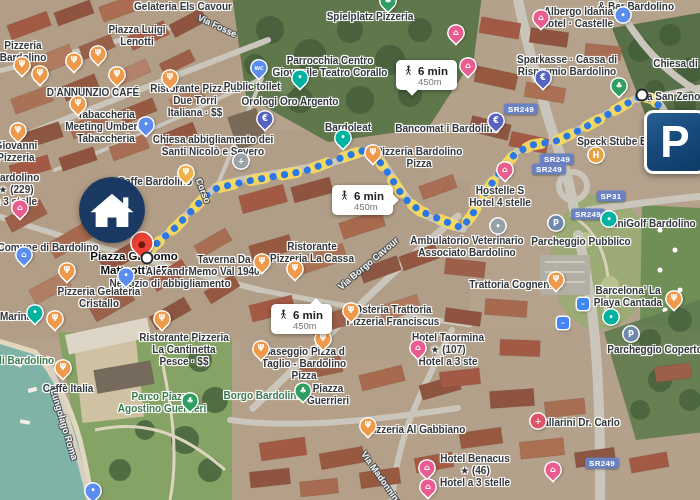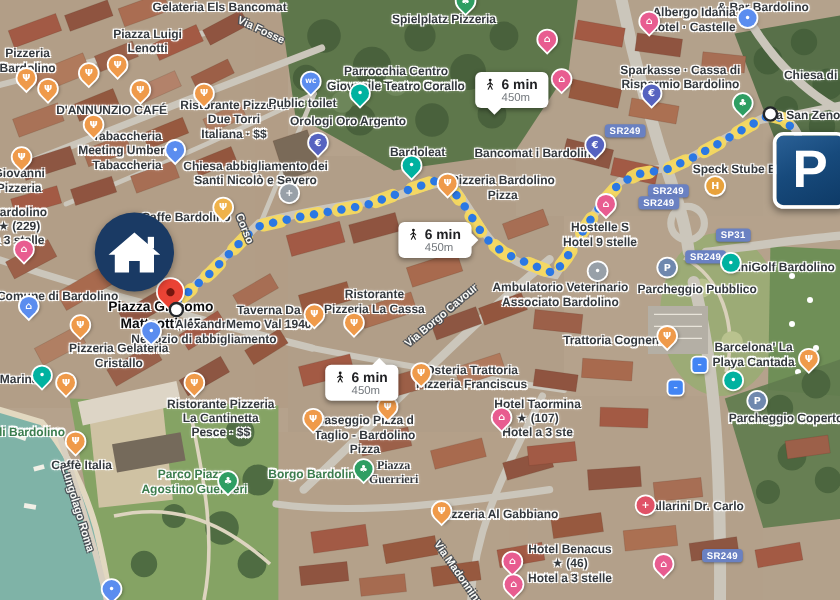--- a/index.html
+++ b/index.html
@@ -245,47 +245,47 @@
 
     <g fill="none" stroke-linecap="round">
       <path d="M148,251 L176,227 L205,197 L217,188 L248,181 L305,171 L338,159 L362,151 L374,154 L388,173 L404,198 L420,211 L444,221 L462,228 L472,215 L488,189 L502,169 L516,153 L532,145 L556,141 L578,131 L600,119 L624,105 L641,96 L653,99 L662,109" stroke="#f5d95f" stroke-width="11" stroke-dasharray="15 17" opacity="0.95"></path>
       <path d="M148,251 L176,227 L205,197 L217,188 L248,181 L305,171 L338,159 L362,151 L374,154 L388,173 L404,198 L420,211 L444,221 L462,228 L472,215 L488,189 L502,169 L516,153 L532,145 L556,141 L578,131 L600,119 L624,105 L641,96 L653,99 L662,109" stroke="#2b78e4" stroke-width="7" stroke-dasharray="0.1 11.5"></path>
     </g>
   </svg>
 
   
   <div class="layer">
     
-  <div class="lbl" style="left: 183px; top: 5px;"><span>Gelateria Els Bancomat</span></div><div class="lbl" style="left: 123px; top: 36px;"><span>Piazza Luigi
+  <div class="lbl" style="left: 183px; top: 5px;"><span>Gelateria Els Cavour</span></div><div class="lbl" style="left: 137px; top: 36px;"><span>Piazza Luigi
 Lenotti</span></div><div class="lbl" style="left: 23px; top: 52px;"><span>Pizzeria
 Bardolino</span></div><div class="lbl" style="left: 93px; top: 91px;"><span>D'ANNUNZIO CAFÉ</span></div><div class="lbl" style="left: 195px; top: 101px;"><span>Ristorante Pizzeria
 Due Torri
 Italiana · $$</span></div><div class="lbl" style="left: 106px; top: 127px;"><span>Tabaccheria
 Meeting Umberto
 Tabaccheria</span></div><div class="lbl" style="left: 213px; top: 146px;"><span>Chiesa abbigliamento dei
 Santi Nicolò e Severo</span></div><div class="lbl" style="left: 16px; top: 152px;"><span>Giovanni
 Pizzeria</span></div><div class="lbl" style="left: 370px; top: 15px;"><span>Spielplatz Pizzeria</span></div><div class="lbl" style="left: 330px; top: 67px;"><span>Parrocchia Centro
 Giovanile Teatro Corallo</span></div><div class="lbl" style="left: 252px; top: 85px;"><span>Public toilet</span></div><div class="lbl" style="left: 290px; top: 100px;"><span>Orologi Oro Argento</span></div><div class="lbl" style="left: 348px; top: 126px;"><span>Bardoleat</span></div><div class="lbl" style="left: 447px; top: 127px;"><span>Bancomat i Bardolino</span></div><div class="lbl" style="left: 419px; top: 158px;"><span>Pizzeria Bardolino
 Pizza</span></div><div class="lbl" style="left: 636px; top: 5px;"><span>&amp; Bar Bardolino</span></div><div class="lbl" style="left: 577px; top: 18px; text-align: right;"><span>Albergo Idania
 Hotel · Castelle</span></div><div class="lbl" style="left: 683px; top: 62px;"><span>Chiesa di Sa</span></div><div class="lbl" style="left: 567px; top: 66px;"><span>Sparkasse · Cassa di
 Risparmio Bardolino</span></div><div class="lbl" style="left: 669px; top: 95px;"><span>Via San Zeno</span></div><div class="lbl" style="left: 615px; top: 140px;"><span>Speck Stube Ba</span></div><div class="lbl" style="left: 500px; top: 197px;"><span>Hostelle S
-Hotel 9 stelle</span></div><div class="lbl" style="left: 155px; top: 180px;"><span>Caffe Bardolino</span></div><div class="lbl" style="left: 16px; top: 190px;"><span>Bardolino
+Hotel 4 stelle</span></div><div class="lbl" style="left: 155px; top: 180px;"><span>Caffe Bardolino</span></div><div class="lbl" style="left: 16px; top: 190px;"><span>Bardolino
 ★ (229)
 a 3 stelle</span></div><div class="lbl" style="left: 48px; top: 246px;"><span>Comune di Bardolino</span></div><div class="lbl dest" style="left: 134px; top: 264px;"><span>Piazza Giacomo
 Matteotti, 45</span></div><div class="lbl" style="left: 170px; top: 278px;"><span>Alexandra
 Negozio di abbigliamento</span></div><div class="lbl" style="left: 224px; top: 266px;"><span>Taverna Da
 Memo Val 1940</span></div><div class="lbl" style="left: 312px; top: 253px;"><span>Ristorante
 Pizzeria La Cassa</span></div><div class="lbl" style="left: 467px; top: 247px;"><span>Ambulatorio Veterinario
 Associato Bardolino</span></div><div class="lbl" style="left: 514px; top: 283px;"><span>Trattoria Cognento</span></div><div class="lbl" style="left: 581px; top: 240px;"><span>Parcheggio Pubblico</span></div><div class="lbl" style="left: 651px; top: 222px;"><span>MiniGolf Bardolino</span></div><div class="lbl" style="left: 628px; top: 297px;"><span>Barcelona' La
 Playa Cantada</span></div><div class="lbl" style="left: 655px; top: 348px;"><span>Parcheggio Coperto</span></div><div class="lbl" style="left: 16px; top: 315px;"><span>Marina</span></div><div class="lbl" style="left: 99px; top: 298px;"><span>Pizzeria Gelateria
 Cristallo</span></div><div class="lbl" style="left: 393px; top: 316px;"><span>Osteria Trattoria
 Pizzeria Franciscus</span></div><div class="lbl green" style="left: 25px; top: 359px;"><span>di Bardolino</span></div><div class="lbl" style="left: 184px; top: 350px;"><span>Ristorante Pizzeria
 La Cantinetta
 Pesce · $$</span></div><div class="lbl" style="left: 68px; top: 387px;"><span>Caffè Italia</span></div><div class="lbl green" style="left: 162px; top: 403px;"><span>Parco Piazza
-Agostino Guerrieri</span></div><div class="lbl green" style="left: 263px; top: 394px;"><span>Borgo Bardolino</span></div><div class="lbl" style="left: 328px; top: 395px; font-family: Liberation Serif, serif;"><span>Piazza
+Agostino Guerrieri</span></div><div class="lbl green" style="left: 263px; top: 394px;"><span>Borgo Bardolino</span></div><div class="lbl" style="left: 328px; top: 395px;"><span>Piazza
 Guerrieri</span></div><div class="lbl" style="left: 304px; top: 364px;"><span>Baseggio Pizza d
 Taglio - Bardolino
 Pizza</span></div><div class="lbl" style="left: 448px; top: 350px;"><span>Hotel Taormina
 ★ (107)
 Hotel a 3 ste</span></div><div class="lbl" style="left: 416px; top: 428px;"><span>Pizzeria Al Gabbiano</span></div><div class="lbl" style="left: 578px; top: 421px;"><span>Ballarini Dr. Carlo</span></div><div class="lbl" style="left: 452px; top: 471px; margin-left: 23px;"><span>Hotel Benacus
 ★ (46)
 Hotel a 3 stelle</span></div><div class="lbl" style="left: 494px; top: 508px;"><span>Palace Hotel San Pietro</span></div></div>
 
   
   <div class="layer">

